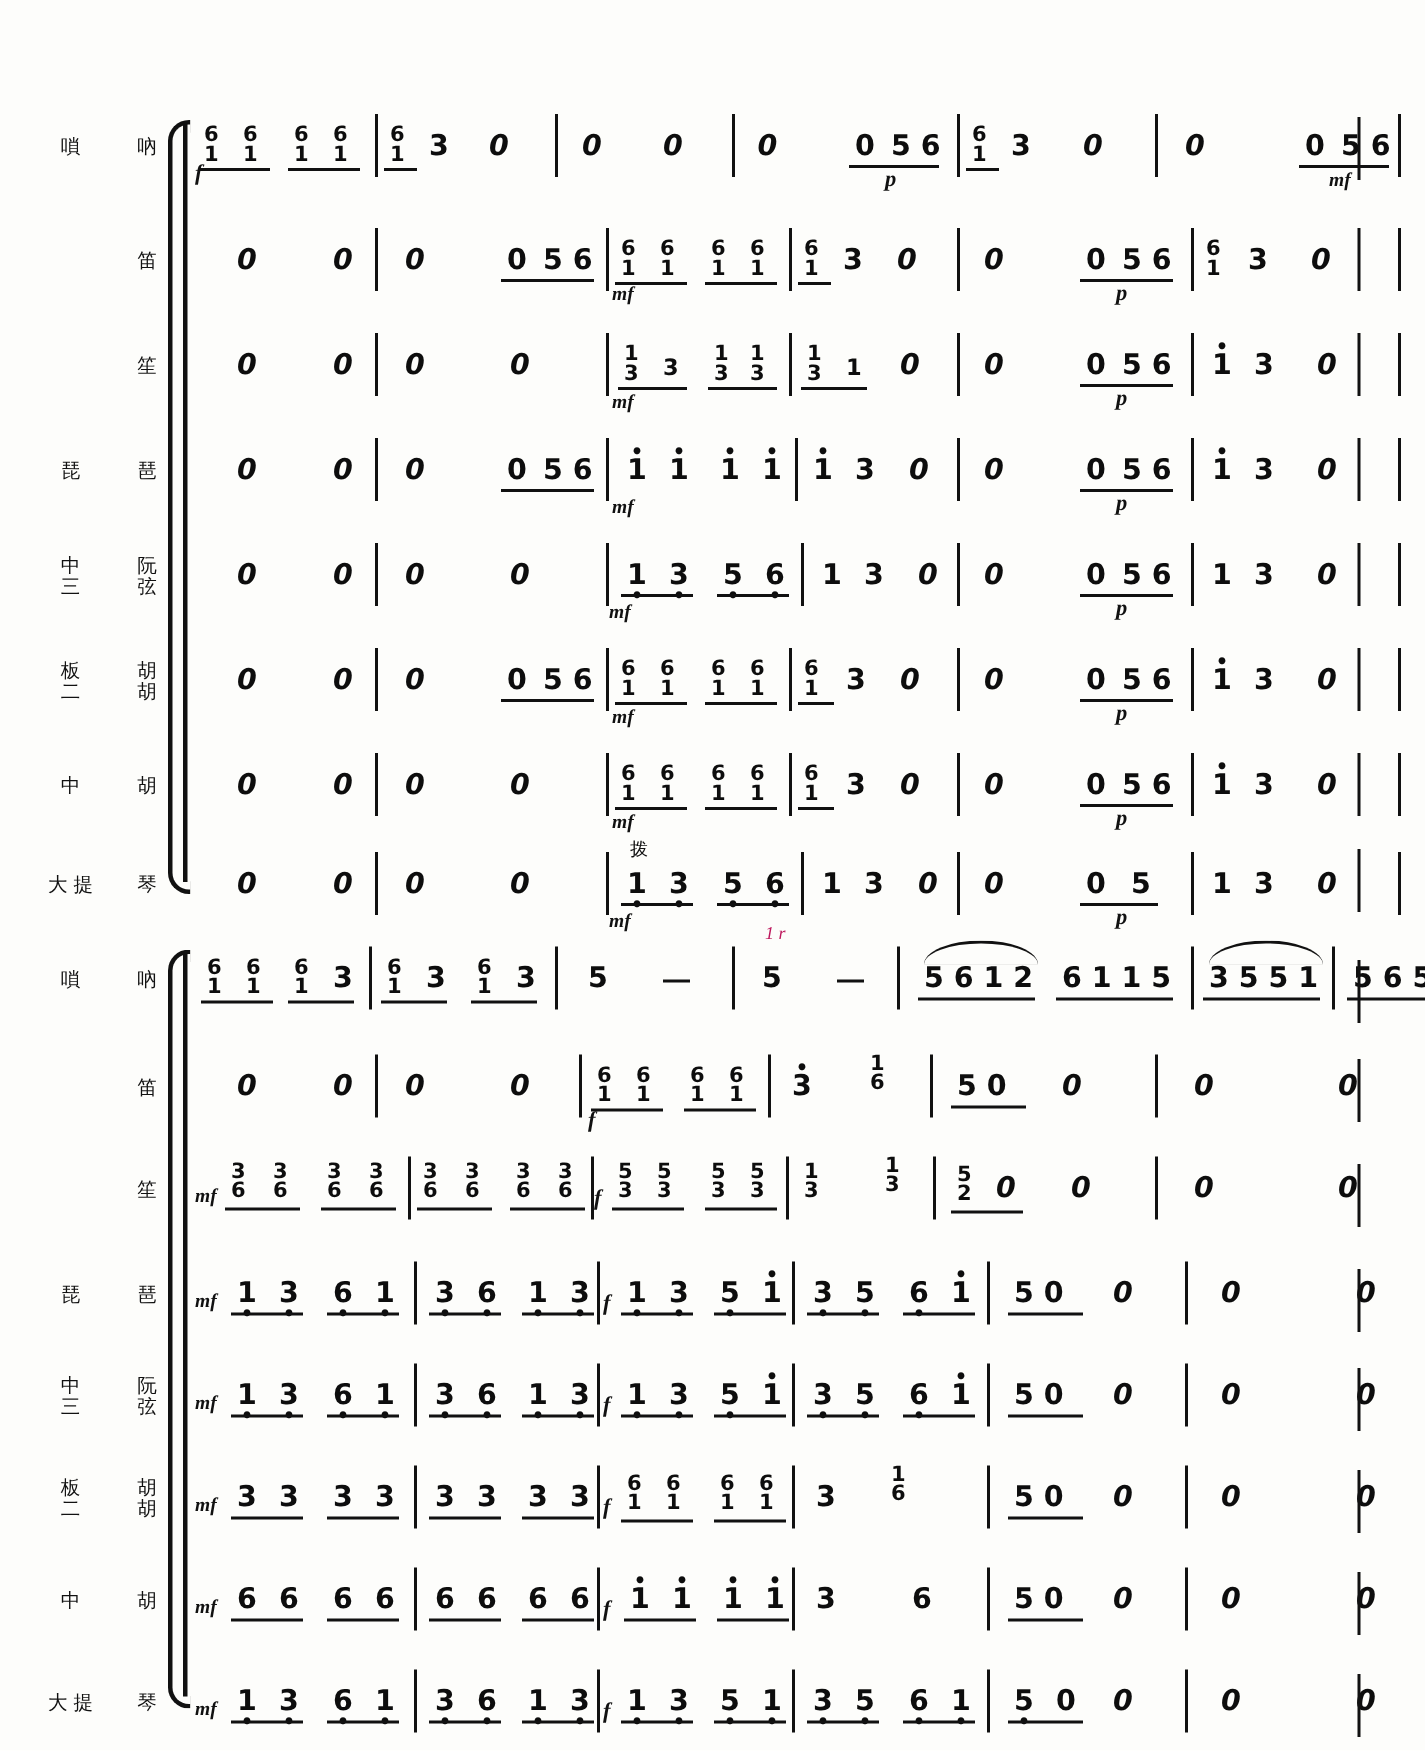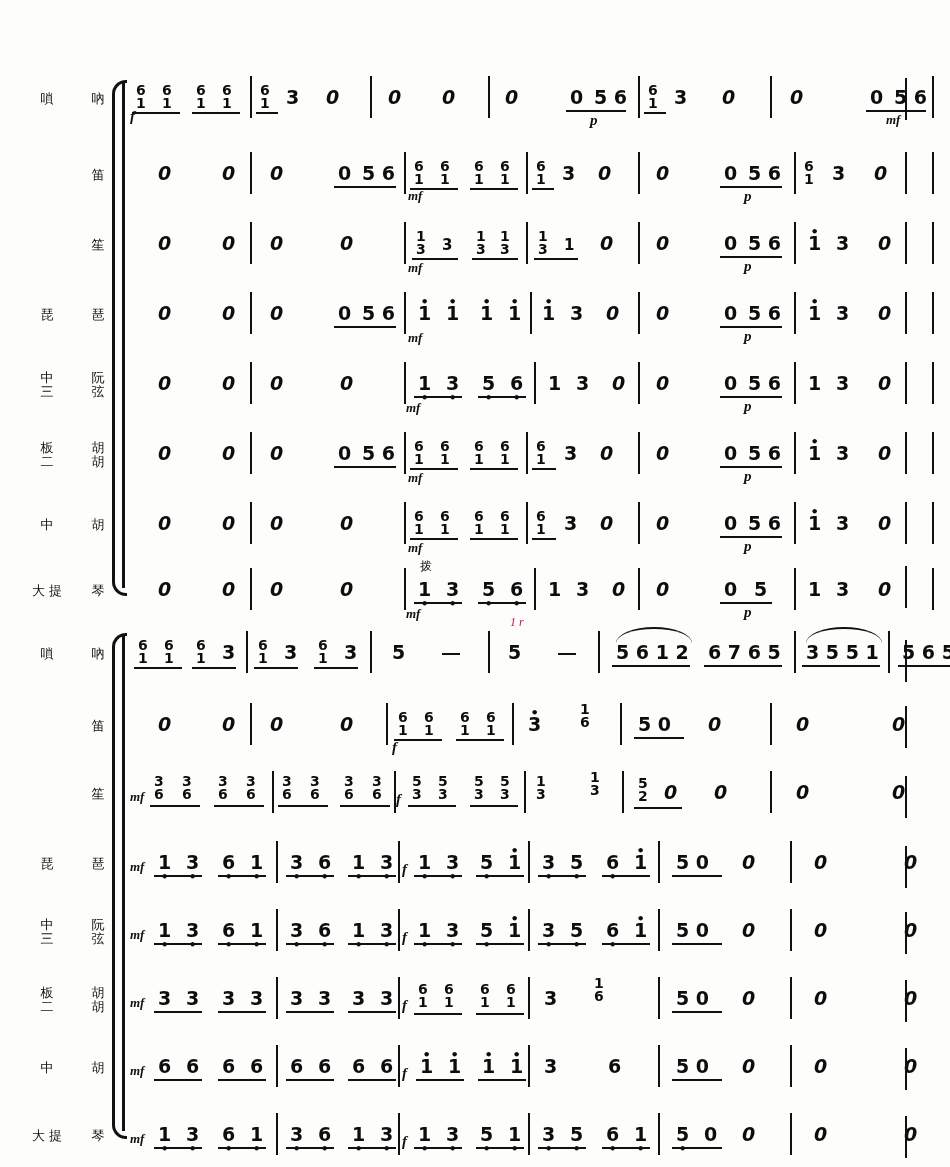--- a/index.html
+++ b/index.html
@@ -640,21 +640,21 @@
         <div class="barline" style="left:240px;"></div>
         <div class="note" style="left:262px; top:18px;">5</div>
         <div class="dash" style="left:312px; top:28px;"></div>
         <div class="barline" style="left:358px;"></div>
         <div class="note" style="left:378px; top:18px;">5</div>
         <div class="dash" style="left:428px; top:28px;"></div>
         <div class="barline" style="left:468px;"></div>
         <div class="slur" style="left:486px; top:2px; width:76px;"></div>
         <div class="note" style="left:486px; top:18px;">5 6 1 2</div>
         <div class="beam" style="left:482px; top:40px; width:78px;"></div>
-        <div class="note" style="left:578px; top:18px;">6 7 6 5</div>
+        <div class="note" style="left:578px; top:18px;">6 1 1 5</div>
         <div class="beam" style="left:574px; top:40px; width:78px;"></div>
         <div class="barline" style="left:664px;"></div>
         <div class="slur" style="left:676px; top:2px; width:76px;"></div>
         <div class="note" style="left:676px; top:18px;">3 5 5 1</div>
         <div class="beam" style="left:672px; top:40px; width:78px;"></div>
         <div class="barline" style="left:758px;"></div>
         <div class="note" style="left:772px; top:18px;">5 6 5 3</div>
         <div class="beam" style="left:768px; top:40px; width:78px;"></div>
       </div>
     </div>

